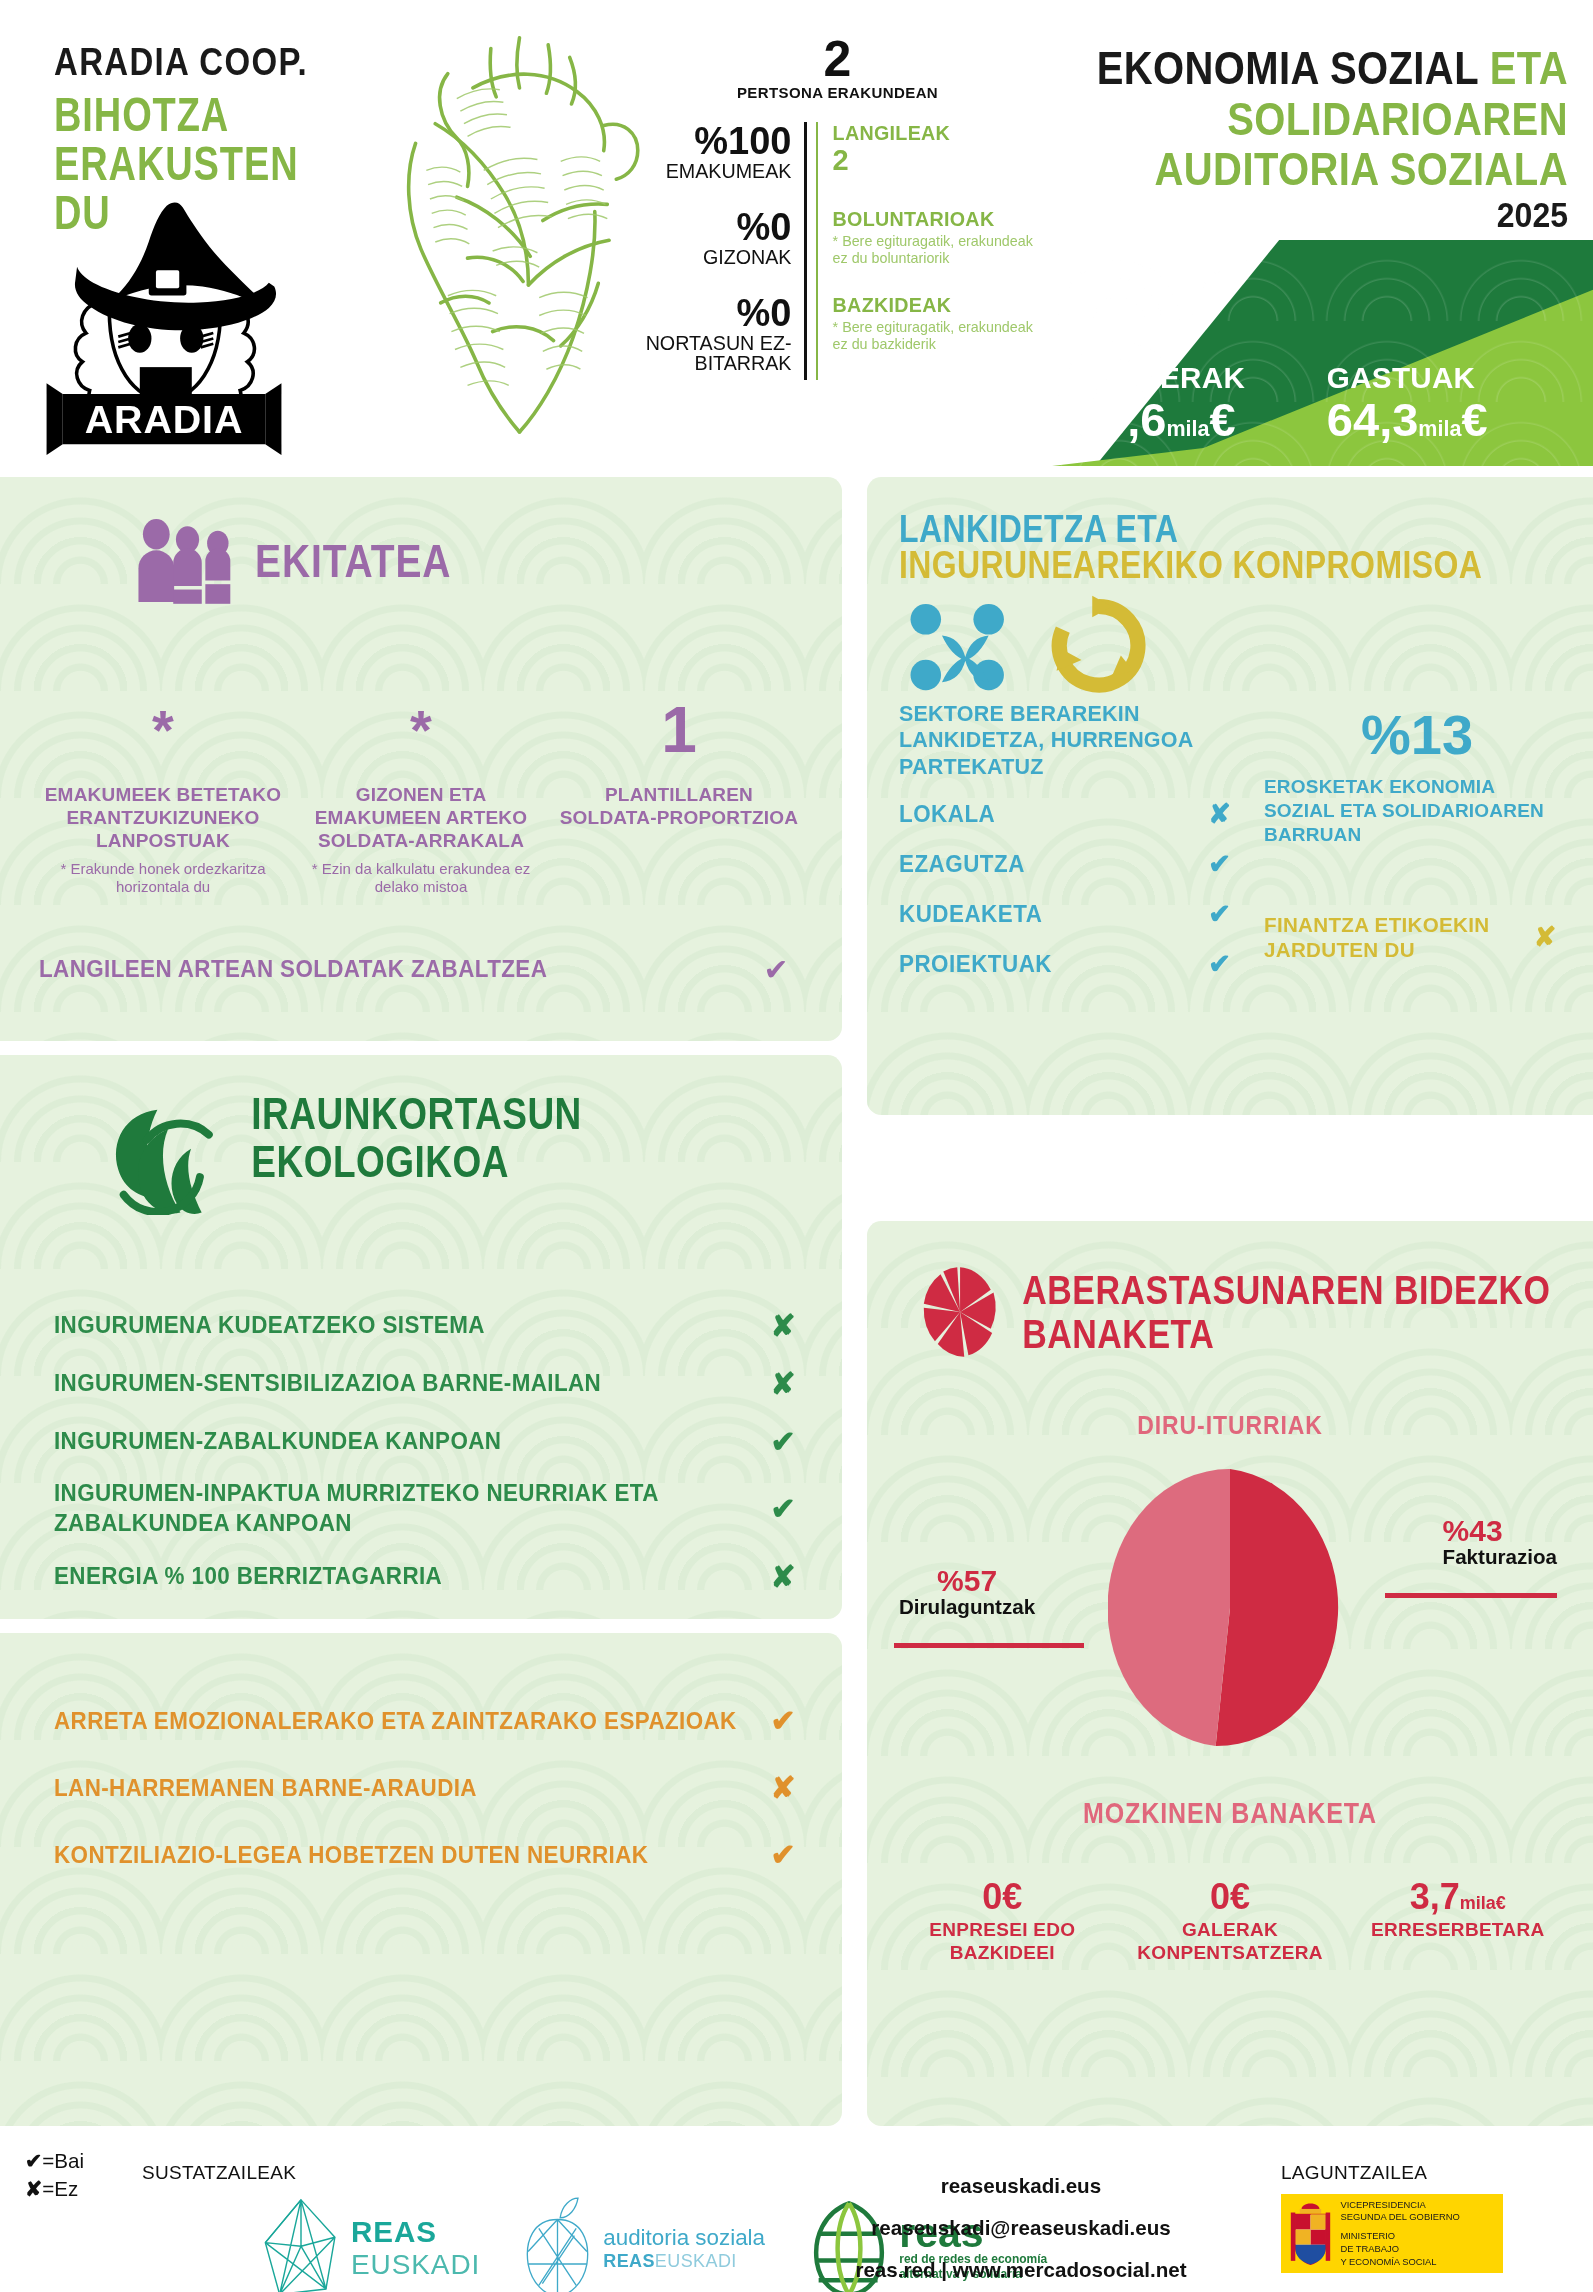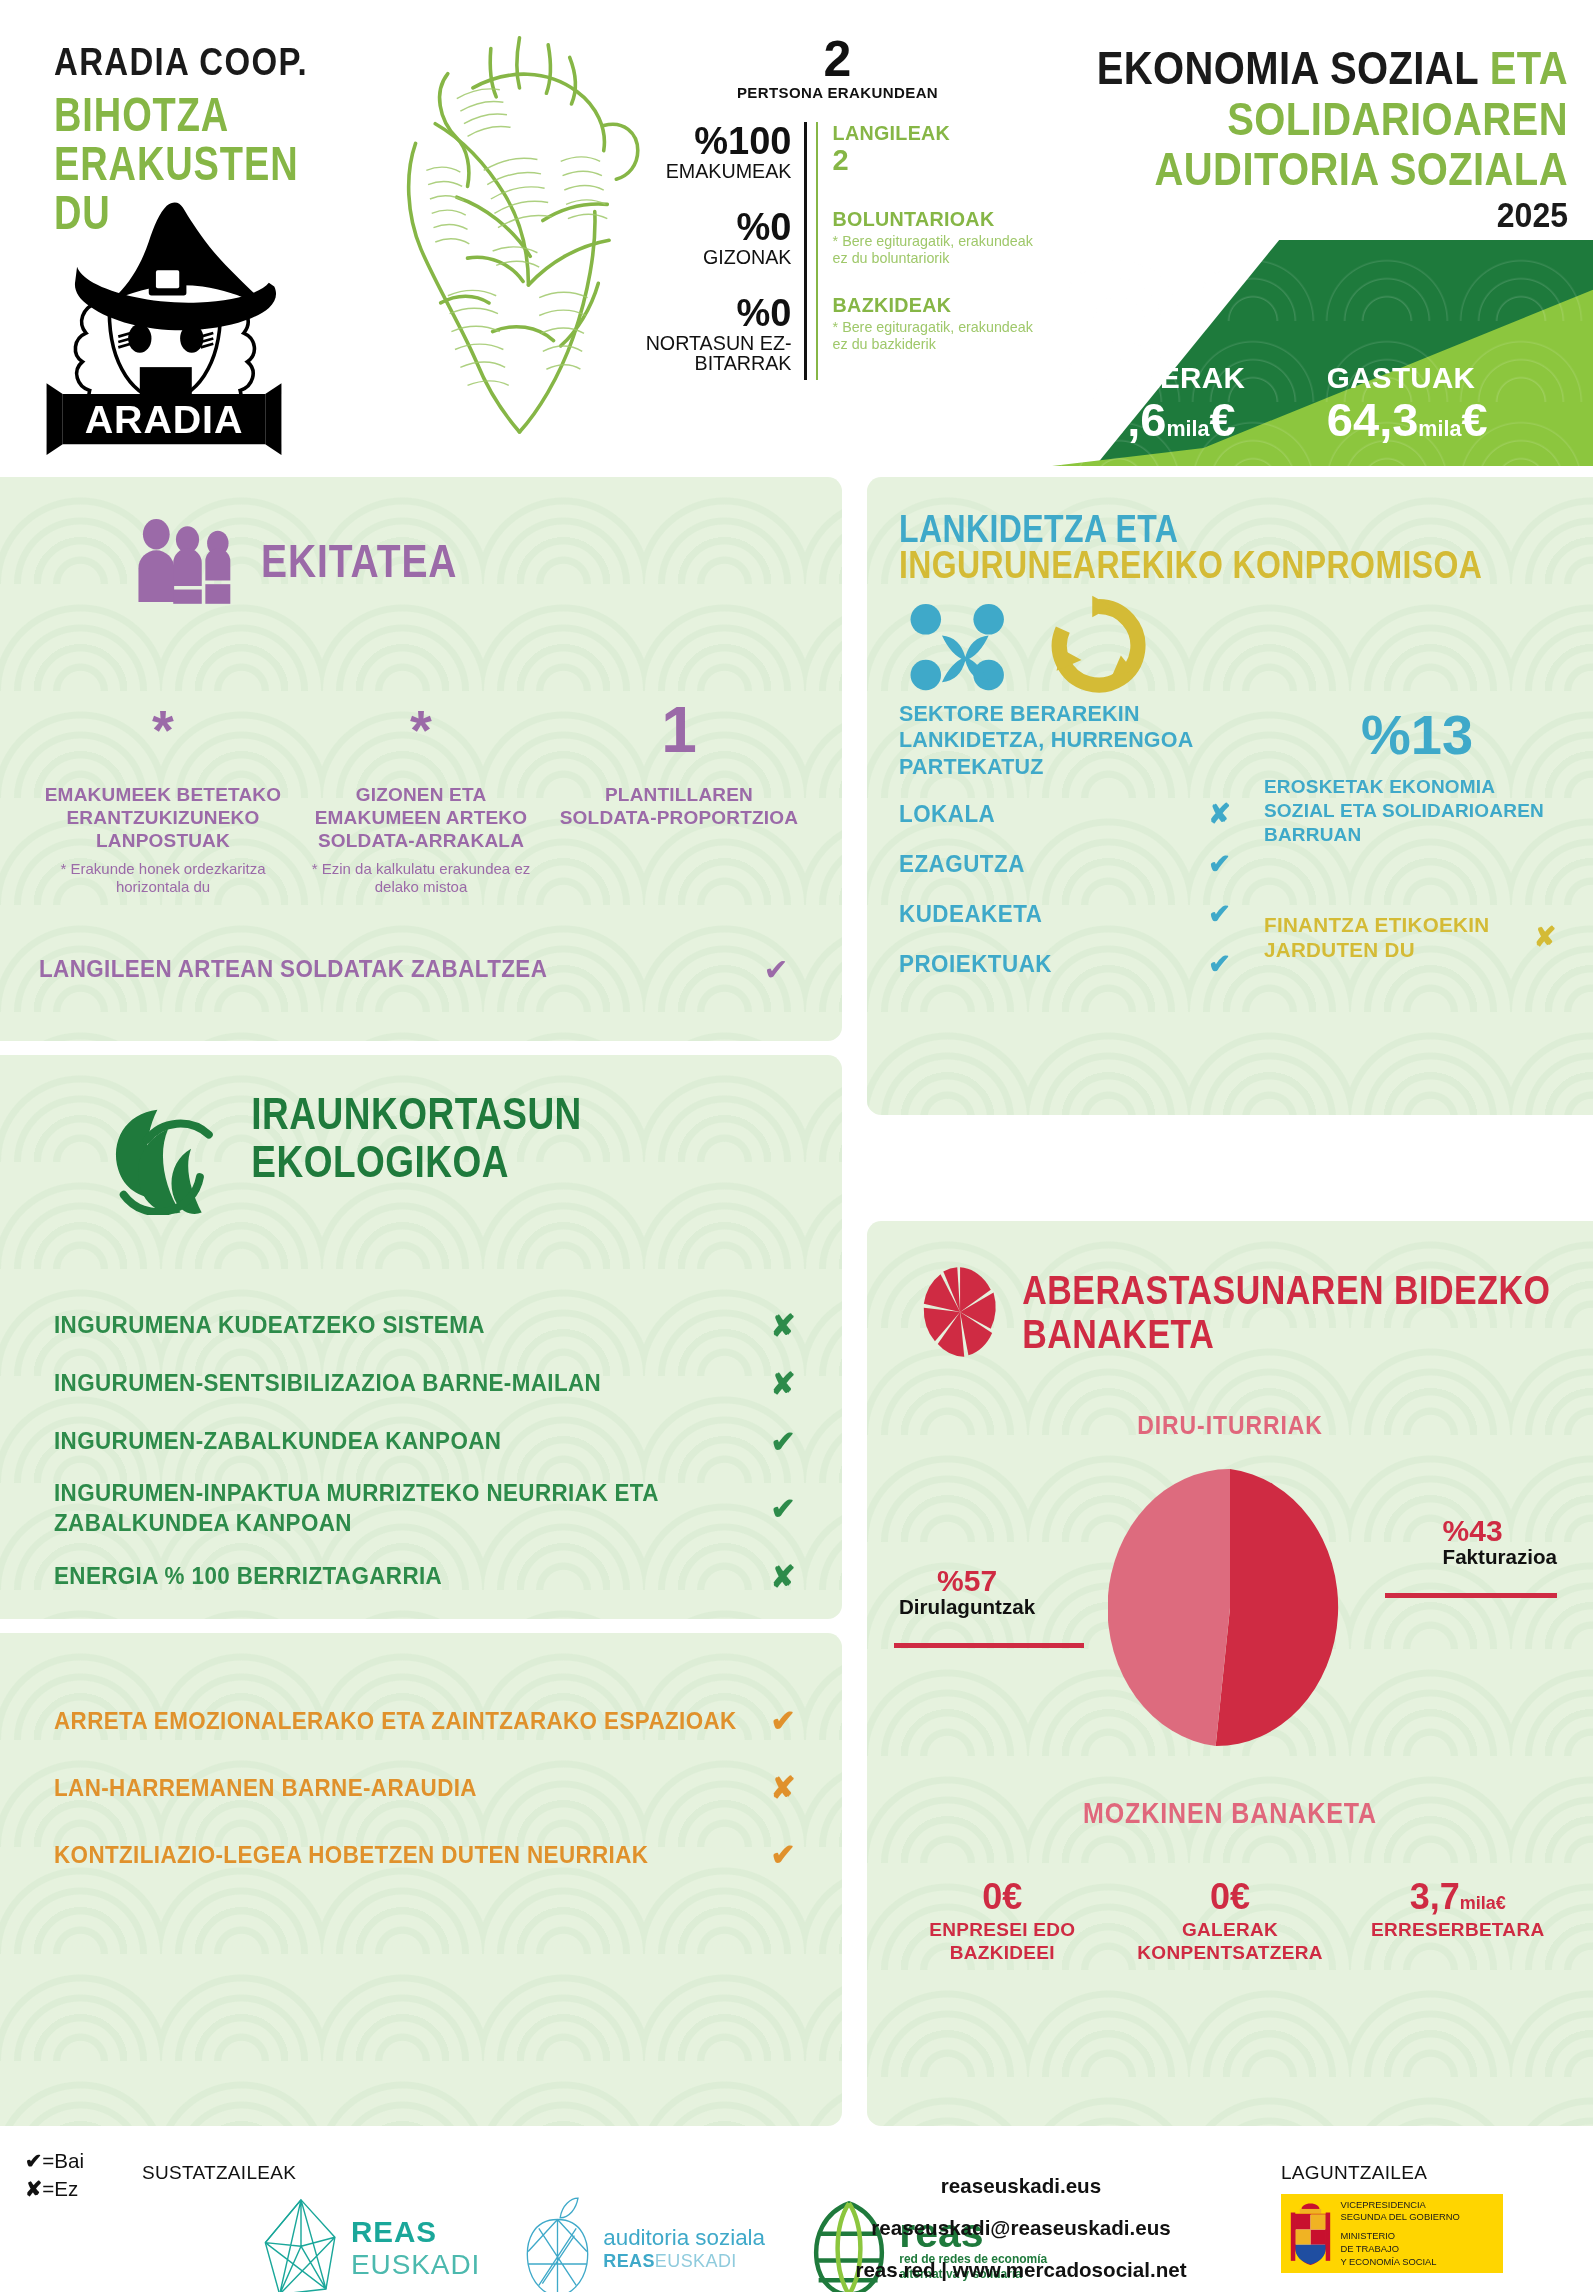--- a/index.html
+++ b/index.html
@@ -72,21 +72,21 @@
     position:absolute; inset:0; opacity:.55; pointer-events:none;
     background-image:
       radial-gradient(circle at 50% 100%, transparent 19.7px, #d6ead0 20.6px, #d6ead0 27px, transparent 28px),
       radial-gradient(circle at 50% 100%, transparent 39px, #d6ead0 40px, #d6ead0 47px, transparent 47px),
       radial-gradient(circle at 50% 100%, transparent 59px, #d6ead0 60px, #d6ead0 66px, transparent 67px),
       radial-gradient(circle at 50% 100%, transparent 79px, #d6ead0 80px, #d6ead0 86px, transparent 87px);
     background-size:161px 107px; background-position:0 0;
   }
   .panel .content { position:relative; z-index:2; }
 
-  .p-head { display:flex; align-items:center; gap:20px; }
+  .p-head { display:flex; align-items:center; gap:14px; }
   .p-head .ttl { font-weight:800; letter-spacing:0.9px; line-height:1.02; transform:scaleY(1.2); transform-origin:left center; }
 
   .rowline { display:flex; align-items:center; }
   .rowline .txt { flex:1; font-weight:800; letter-spacing:0.3px; }
   .rowline .mark { width:54px; text-align:center; font-size:30px; font-weight:700; }
 
   
   #p-ekitatea { left:0; top:477px; width:842px; height:564px; border-radius:0 14.3px 14.3px 0; }
   .ek-title { font-size:39px; color:#9b6aa8; }
   .ek-cols { display:flex; margin-top:72px; padding:0 34px; }

